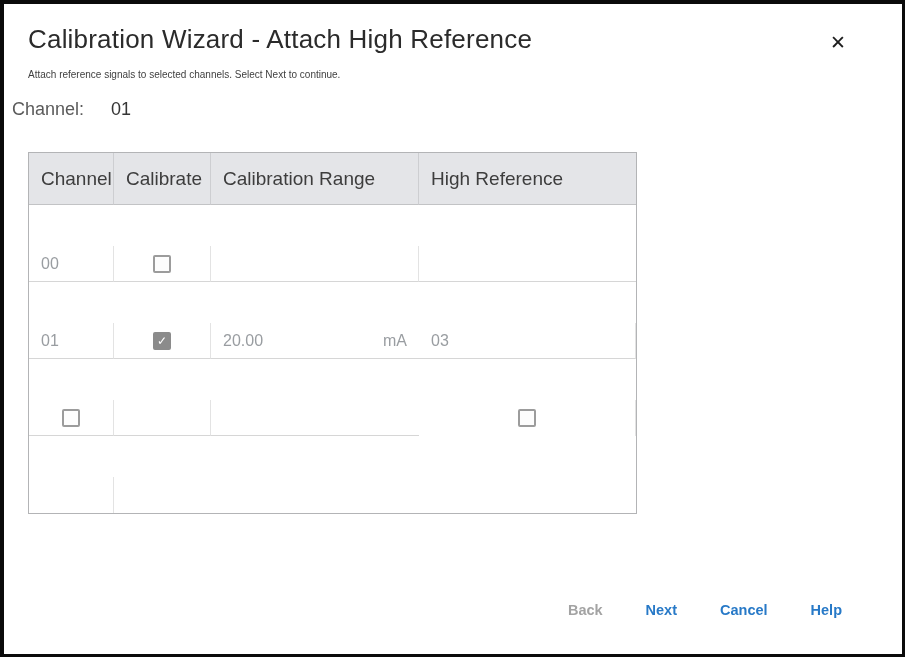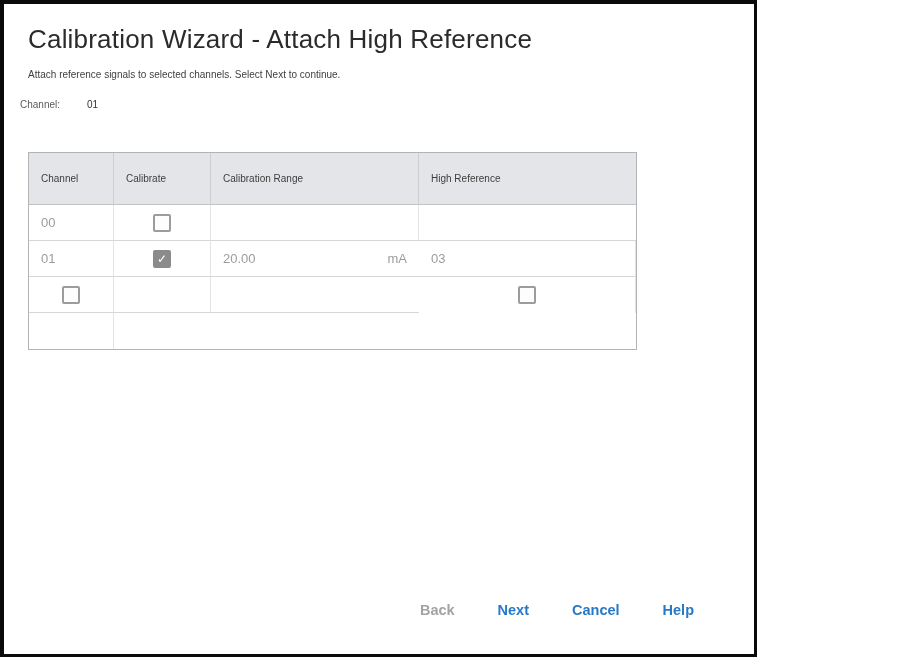--- a/index.html
+++ b/index.html
@@ -1,57 +1,57 @@
 <!DOCTYPE html>
 <html><head>
 <meta charset="utf-8">
 <style>
   html,body{margin:0;padding:0;background:#fff;font-family:"Liberation Sans",sans-serif;}
   .frame{
-    width:757px;height:657px;box-sizing:border-box;background:#ffffff;
+    width:905px;height:657px;box-sizing:border-box;background:#ffffff;
     border-style:solid;border-color:#0a0a0a;border-width:4px 3px 3px 4px;
     position:relative;overflow:hidden;padding-left:23px;
   }
   .content{position:absolute;inset:0;}
   .dlg-title{
     position:absolute;left:24px;top:20px;
     font-size:26px;font-weight:400;color:#2b2b2b;letter-spacing:.2px;white-space:nowrap;
   }
   .close-btn{
     position:absolute;left:820px;top:24px;width:28px;height:28px;
     display:flex;align-items:center;justify-content:center;
     font-size:19px;color:#1c1c1c;cursor:pointer;user-select:none;
   }
   .dlg-subtitle{
     position:absolute;left:24px;top:65px;
     font-size:10px;color:#3f3f3f;white-space:nowrap;
   }
   .channel-line{
-    position:absolute;left:16px;top:95px;
-    font-size:10px;color:#5b5b5b;
+    position:absolute;left:8px;top:95px;
+    font-size:18px;color:#5b5b5b;
   }
   .channel-line .val{margin-left:27px;color:#353535;}
 
   
   .cal-table{
     position:absolute;left:24px;top:148px;width:607px;
     display:grid;grid-template-columns:85px 97px 208px 217px;
     border:1px solid #b3b4b6;background:#fff;
   }
   .th{
     height:52px;background:#e4e5e8;
     display:flex;align-items:center;padding-left:12px;box-sizing:border-box;
-    font-size:10px;color:#3d3d3d;
+    font-size:19px;color:#3d3d3d;
     border-right:1px solid #cdced1;border-bottom:1px solid #c2c3c5;
   }
   .th:nth-child(4n){border-right:none;}
   .td{
     height:36px;display:flex;align-items:center;padding-left:12px;box-sizing:border-box;
-    font-size:13px;color:#999da1;background:#fff;
-    border-right:1px solid #e3e3e3;border-bottom:1px solid #d6d6d6;
+    font-size:16px;color:#999da1;background:#fff;
+    border-right:1px solid #e3e3e3;border-bottom:1px solid #d6d6d6;margin-top:41px;
   }
   .td.last-col{border-right:none;padding-right:12px;justify-content:space-between;}
   .td.last-row{border-bottom:none;}
   .td.cb-cell{justify-content:center;padding-left:0;}
 
   .checkbox{
     width:14px;height:14px;border:2px solid #9c9c9c;border-radius:2px;
     background:#fdfdfd;display:flex;align-items:center;justify-content:center;
     cursor:pointer;
   }

